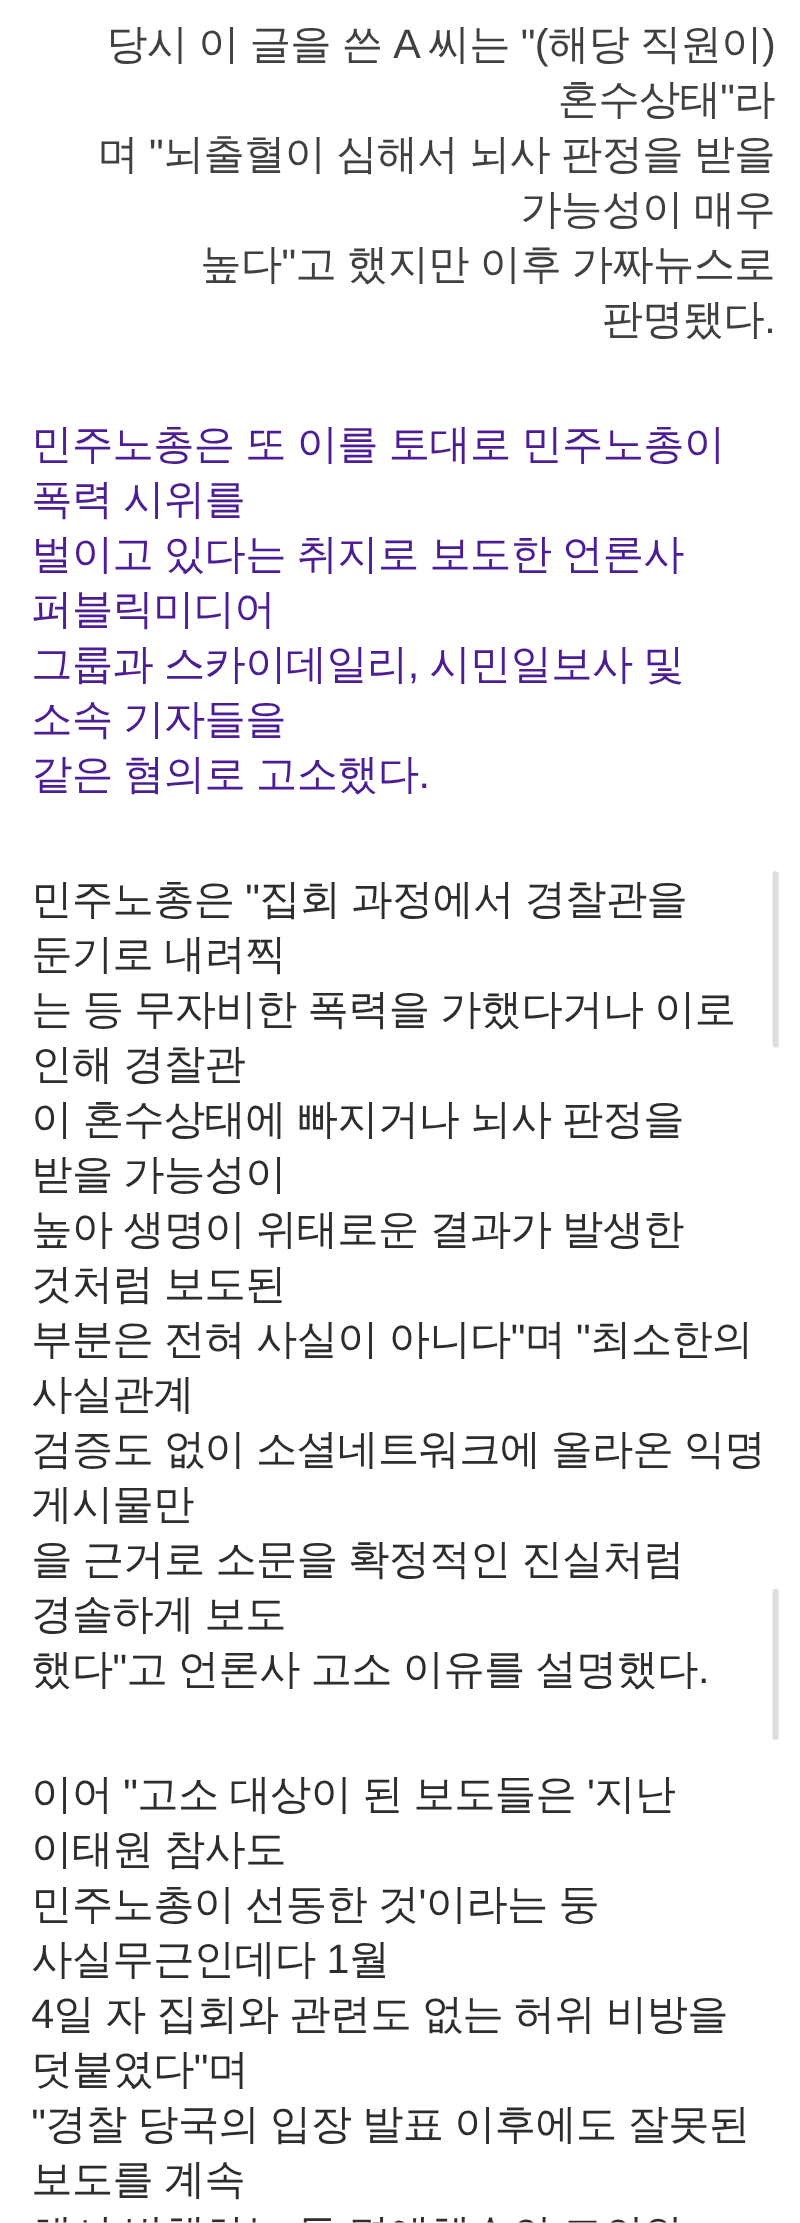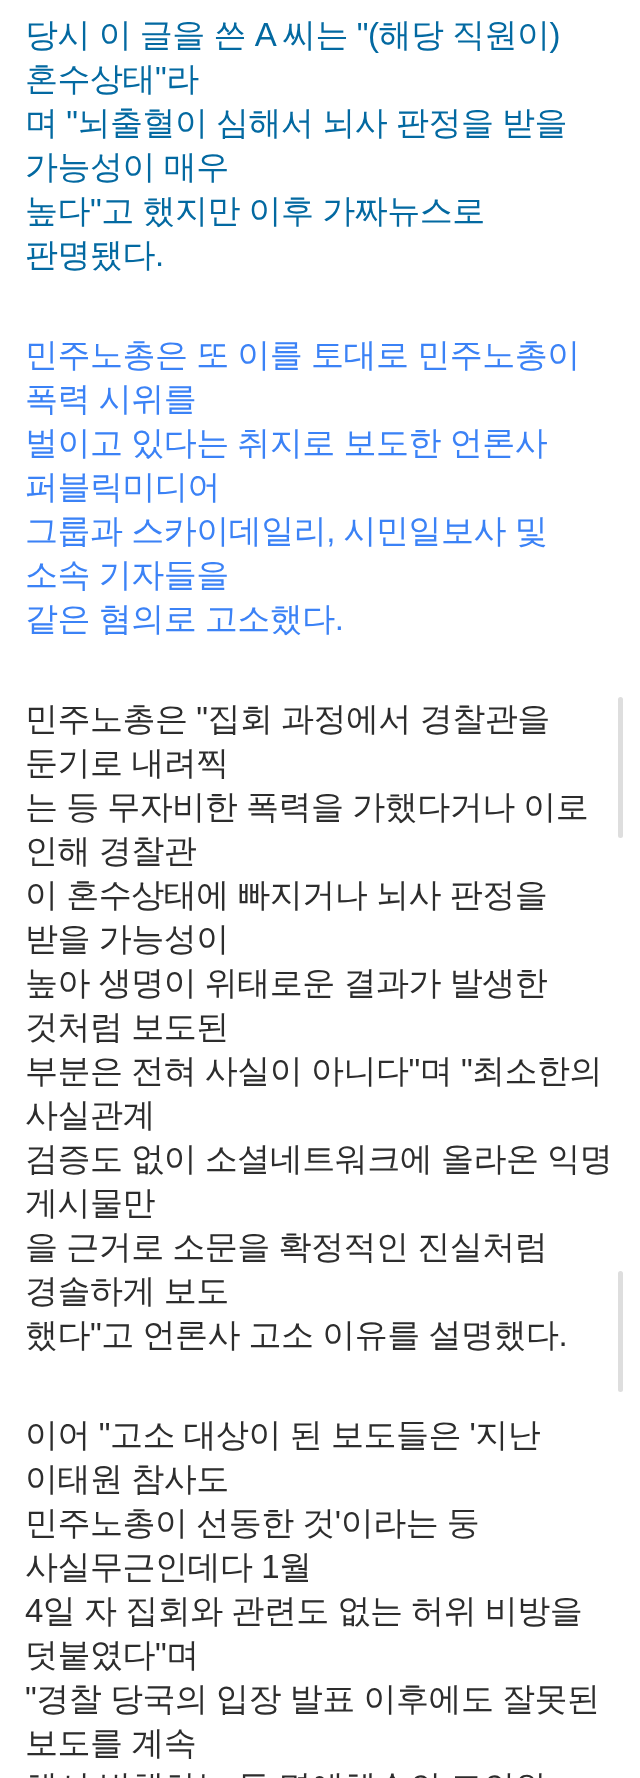--- a/index.html
+++ b/index.html
@@ -36,20 +36,20 @@
     left: 618px;
     width: 5px;
     border-radius: 3px;
     background: #dedede;
   }
 </style>
 </head>
 <body style="background: rgb(255, 255, 255);">
 
 <div class="article" id="article-body">
-    <p style="color: #0369a1;">당시 이 글을 쓴 A 씨는 "(해당 직원이) 혼수상태"라<br>며 "뇌출혈이 심해서 뇌사 판정을 받을 가능성이 매우<br>높다"고 했지만 이후 가짜뉴스로 판명됐다.</p>
-    <p style="color: #3b82f6;">민주노총은 또 이를 토대로 민주노총이 폭력 시위를<br>벌이고 있다는 취지로 보도한 언론사 퍼블릭미디어<br>그룹과 스카이데일리, 시민일보사 및 소속 기자들을<br>같은 혐의로 고소했다.</p>
+    <p style="color: #404040; text-align: right;">당시 이 글을 쓴 A 씨는 "(해당 직원이) 혼수상태"라<br>며 "뇌출혈이 심해서 뇌사 판정을 받을 가능성이 매우<br>높다"고 했지만 이후 가짜뉴스로 판명됐다.</p>
+    <p style="color: #4c1d95;">민주노총은 또 이를 토대로 민주노총이 폭력 시위를<br>벌이고 있다는 취지로 보도한 언론사 퍼블릭미디어<br>그룹과 스카이데일리, 시민일보사 및 소속 기자들을<br>같은 혐의로 고소했다.</p>
     <p style="color: rgb(45, 45, 45);">민주노총은 "집회 과정에서 경찰관을 둔기로 내려찍<br>는 등 무자비한 폭력을 가했다거나 이로 인해 경찰관<br>이 혼수상태에 빠지거나 뇌사 판정을 받을 가능성이<br>높아 생명이 위태로운 결과가 발생한 것처럼 보도된<br>부분은 전혀 사실이 아니다"며 "최소한의 사실관계<br>검증도 없이 소셜네트워크에 올라온 익명 게시물만<br>을 근거로 소문을 확정적인 진실처럼 경솔하게 보도<br>했다"고 언론사 고소 이유를 설명했다.</p>
     <p style="color: rgb(45, 45, 45);">이어 "고소 대상이 된 보도들은 '지난 이태원 참사도<br>민주노총이 선동한 것'이라는 둥 사실무근인데다 1월<br>4일 자 집회와 관련도 없는 허위 비방을 덧붙였다"며<br>"경찰 당국의 입장 발표 이후에도 잘못된 보도를 계속<br>해서 발행하는 등 명예훼손의 고의와 비방 목적이 매<br>우 분명하다"고 비판했다.</p>
   </div>
 
 <div class="scrollbar-thumb" style="top: 697px; height: 141px; background: rgb(222, 222, 222);"></div>
 <div class="scrollbar-thumb" style="top: 1271px; height: 121px; background: rgb(222, 222, 222);"></div>
 
 </body></html>

